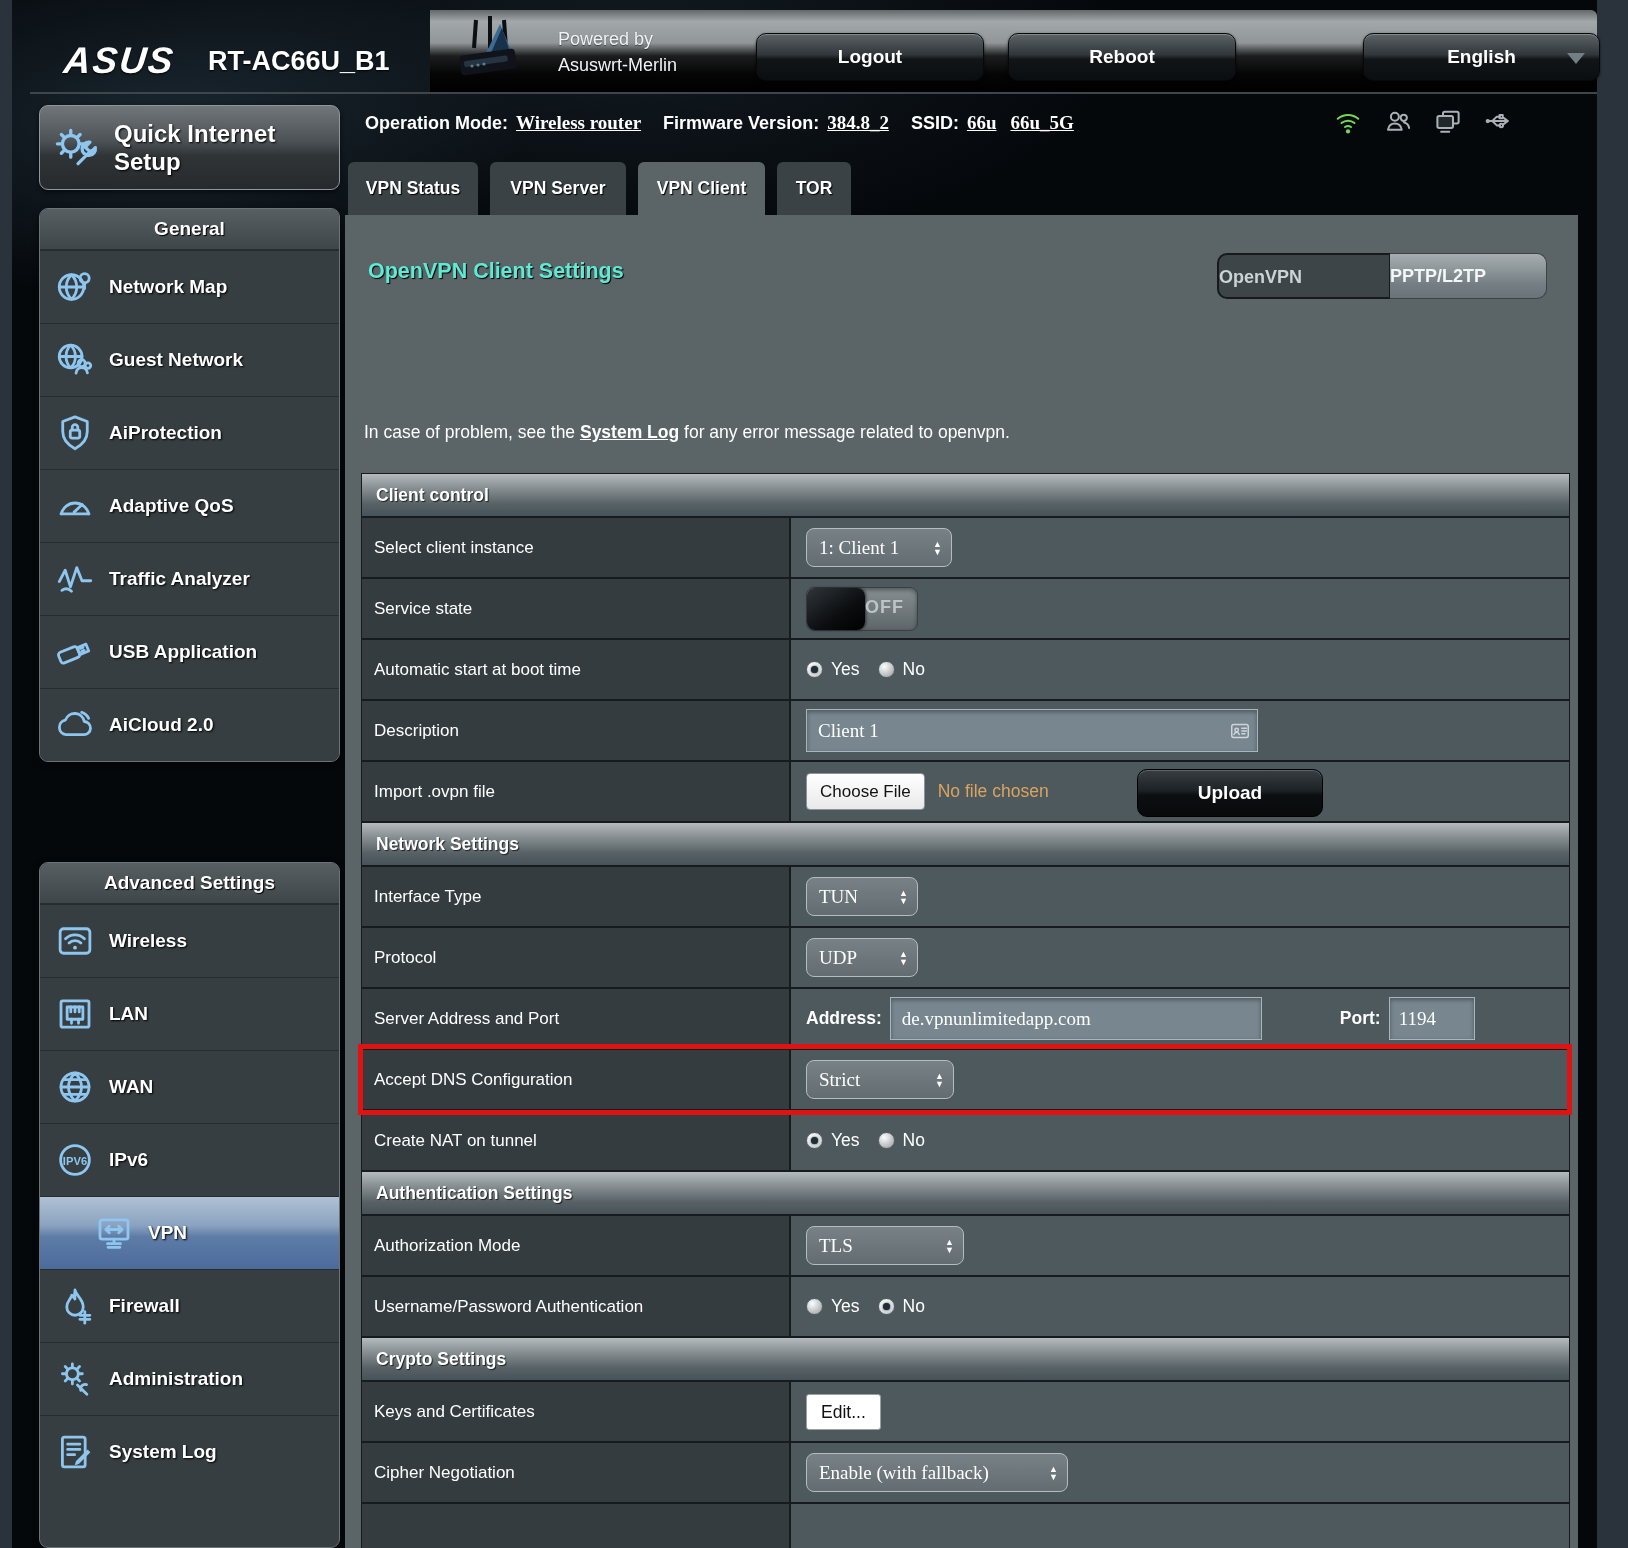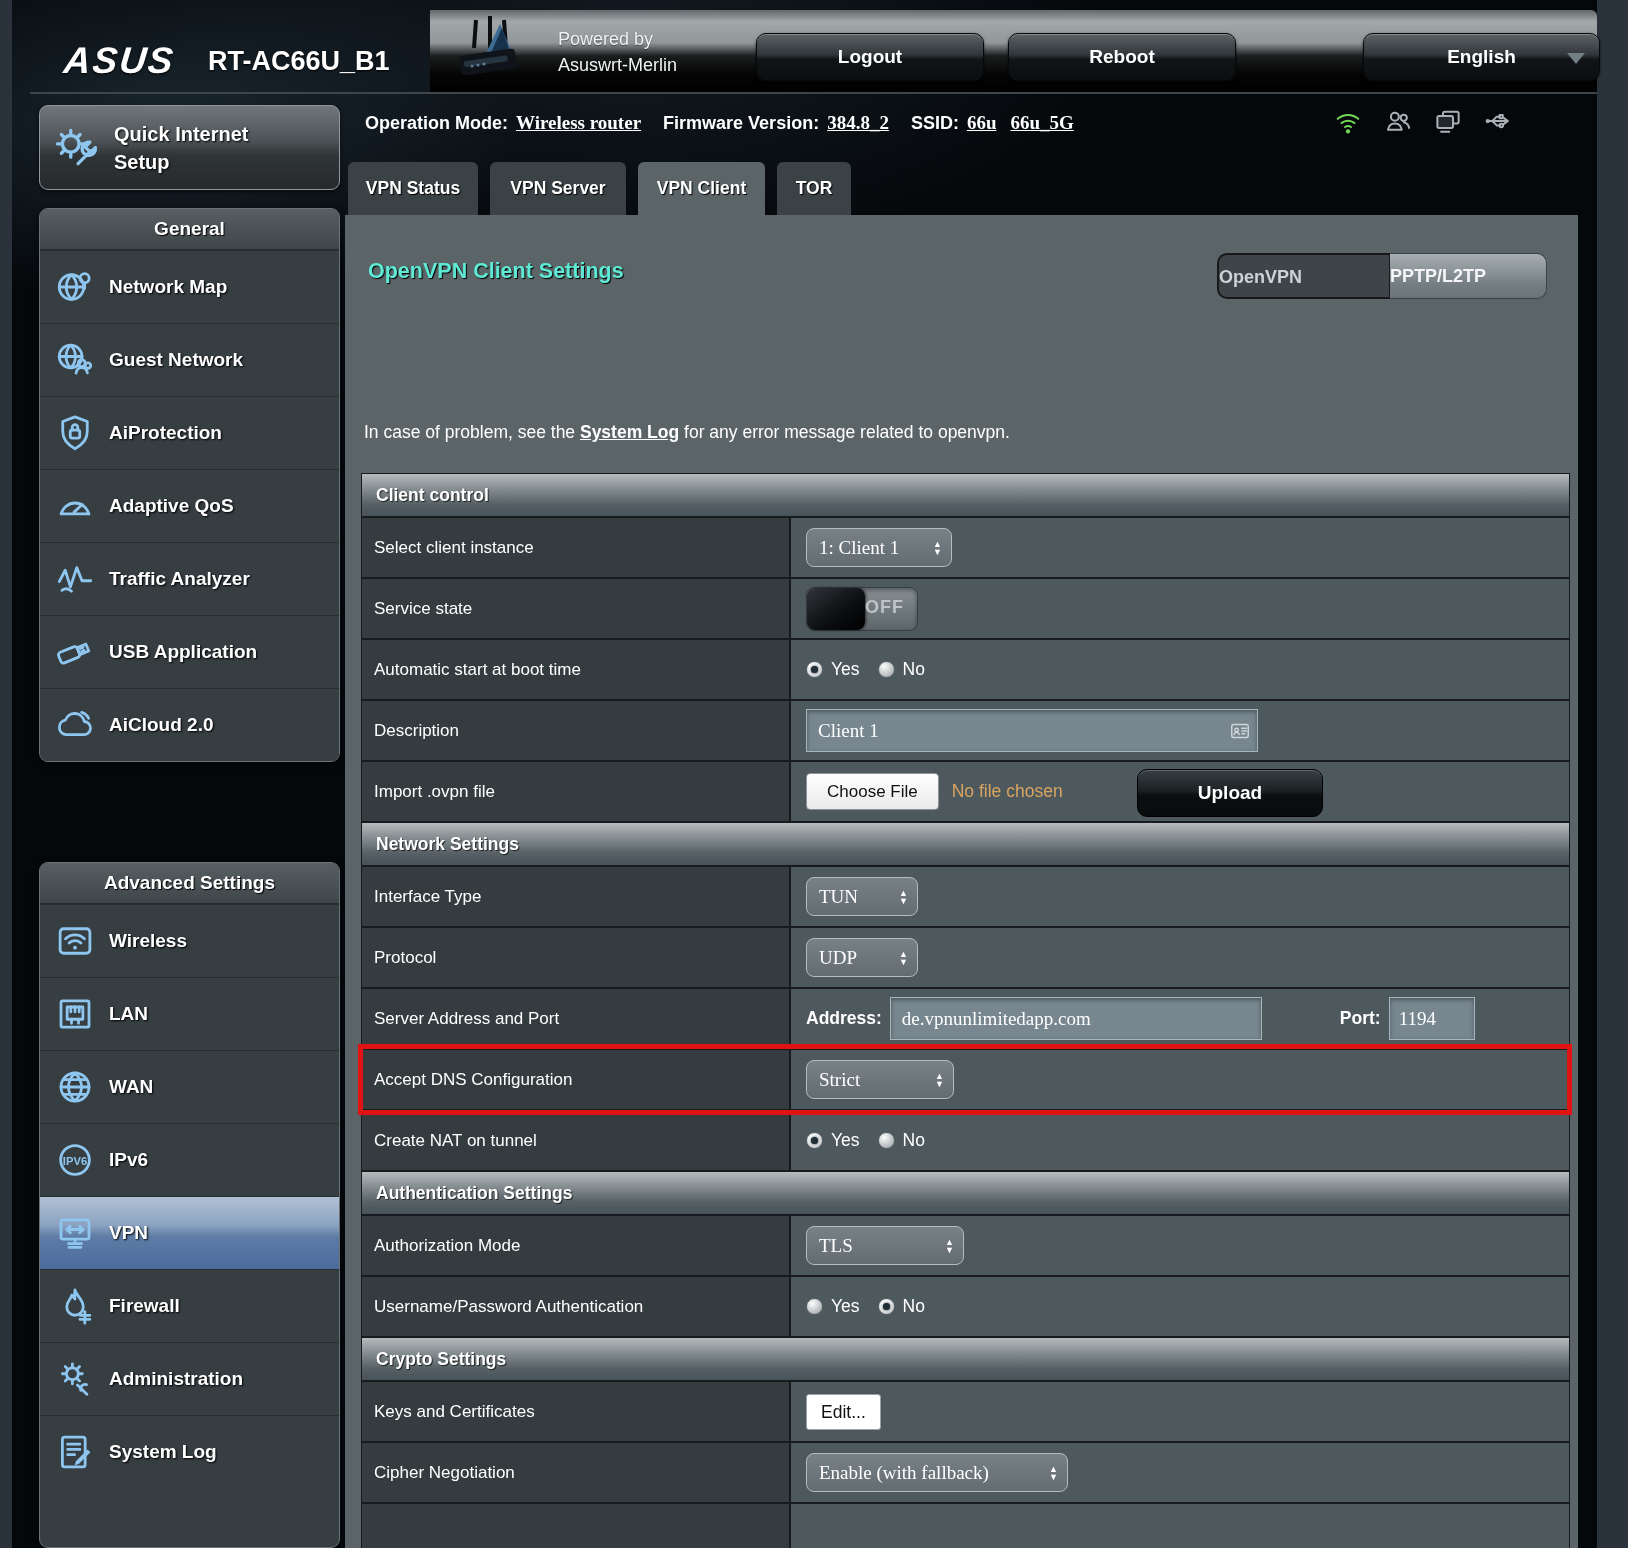--- a/index.html
+++ b/index.html
@@ -39,31 +39,31 @@
       text-decoration:underline; margin-right:22px; cursor:pointer; }
   .statusrow .lnk.tight { margin-right:14px; }
   .status-icons { position:absolute; right:72px; top:2px; display:flex; gap:20px; }
   .status-icons .sicon { width:30px; height:30px; cursor:pointer; }
 
   
   .qis { position:absolute; left:27px; top:105px; width:301px; height:85px; border-radius:9px;
       border:1px solid #8f979c; background:linear-gradient(180deg,#71767a 0%,#4c5255 42%,#2f3437 60%,#262a2d 100%);
       box-shadow:0 2px 5px rgba(0,0,0,.6); cursor:pointer; }
   .qis-icon { position:absolute; left:12px; top:17px; width:50px; height:50px; }
-  .qis-text { position:absolute; left:74px; top:14px; color:#fff; font-size:20px; font-weight:bold;
+  .qis-text { position:absolute; left:74px; top:14px; color:#fff; font-size:24px; font-weight:bold;
       line-height:28px; text-shadow:1px 1px 2px #000; }
 
   
   .side-group { position:absolute; left:27px; width:301px; border:1px solid #6b7control378; border:1px solid #6b7378;
       border-radius:9px; background:#363e41; overflow:hidden; box-shadow:0 2px 6px rgba(0,0,0,.55); }
   .sg-head { height:41px; background:linear-gradient(180deg,#585f63,#3f4649); color:#fff; font-size:19px;
       font-weight:bold; text-align:center; line-height:40px; text-shadow:1px 1px 1px #000; border-bottom:1px solid #272c2f; }
   .sg-item { height:73px; display:flex; align-items:center; border-top:1px solid #272c2f; cursor:pointer; background:#363e41; }
   .sg-item:first-of-type { border-top:none; }
-  .sg-item.active { background:linear-gradient(180deg,#b0c1d4 0%,#8aa2c0 40%,#5e7ca6 55%,#4b6b9c 100%); }
+  .sg-item.active { background:linear-gradient(180deg,#b0c1d4 0%,#8aa2c0 40%,#5e7ca6 55%,#4b6b9c 100%);padding-left:39px; }
   .sg-icon { width:42px; height:42px; margin-left:14px; flex:0 0 42px; }
   .sg-label { margin-left:13px; color:#fff; font-size:19px; font-weight:bold; text-shadow:1px 1px 2px #000; }
 
   
   .tabs { position:absolute; left:336px; top:162px; display:flex; gap:12px; }
   .tab { height:53px; background:#3a4245; border-radius:6px 6px 0 0; color:#fff; font-size:17.5px;
       font-weight:bold; text-align:center; line-height:53px; cursor:pointer; text-shadow:1px 1px 1px #000; }
   .tab.active { background:#5b6568; }
 
   
@@ -112,21 +112,21 @@
   .radio.sel-on::after { content:""; position:absolute; left:4px; top:4px; width:7px; height:7px; border-radius:50%;
       background:#1f2e38; box-shadow:0 0 2px #0a141b; }
   .radio-lab { margin-right:10px; }
   .txt-input { position:relative; margin-left:15px; height:43px; background:#77868f; border:1px solid #a7b6be;
       box-shadow:inset 0 2px 4px rgba(0,0,0,.35); display:flex; align-items:center; padding:0 34px 0 11px;
       color:#fff; font-family:"Liberation Serif", serif; font-size:19px; }
   .txt-input .in-icon { position:absolute; right:6px; top:10px; width:22px; height:22px; }
   .addr-lab { margin-left:15px; color:#fff; font-size:17.5px; font-weight:bold; margin-right:8px; white-space:nowrap; }
   .addr-lab.port { margin-left:78px; }
   .file-choose { margin-left:15px; height:37px; background:linear-gradient(180deg,#ffffff,#e9e9e9); border:1px solid #8d9499;
-      border-radius:4px; padding:0 20px; color:#111; font-size:17px; line-height:35px; cursor:pointer; }
+      border-radius:4px; padding:0 13px; color:#111; font-size:17px; line-height:35px; cursor:pointer; }
   .file-status { margin-left:13px; color:#d9a45f; font-size:17.5px; }
   .upload-btn { position:absolute; left:346px; top:7px; width:186px; height:48px; border-radius:10px;
       border:1px solid #000; background:linear-gradient(180deg,#383f44 0%,#1c2124 45%,#0c0f11 55%,#080a0c 100%);
       box-shadow:inset 0 1px 0 rgba(255,255,255,.2); color:#fff; font-size:19px; font-weight:bold;
       text-align:center; line-height:46px; cursor:pointer; }
   .edit-btn { margin-left:15px; height:36px; background:#fff; border:1px solid #9aa1a5; border-radius:3px;
       padding:0 14px; color:#111; font-size:17.5px; line-height:34px; cursor:pointer; }
 </style>
 </head>
 <body>

